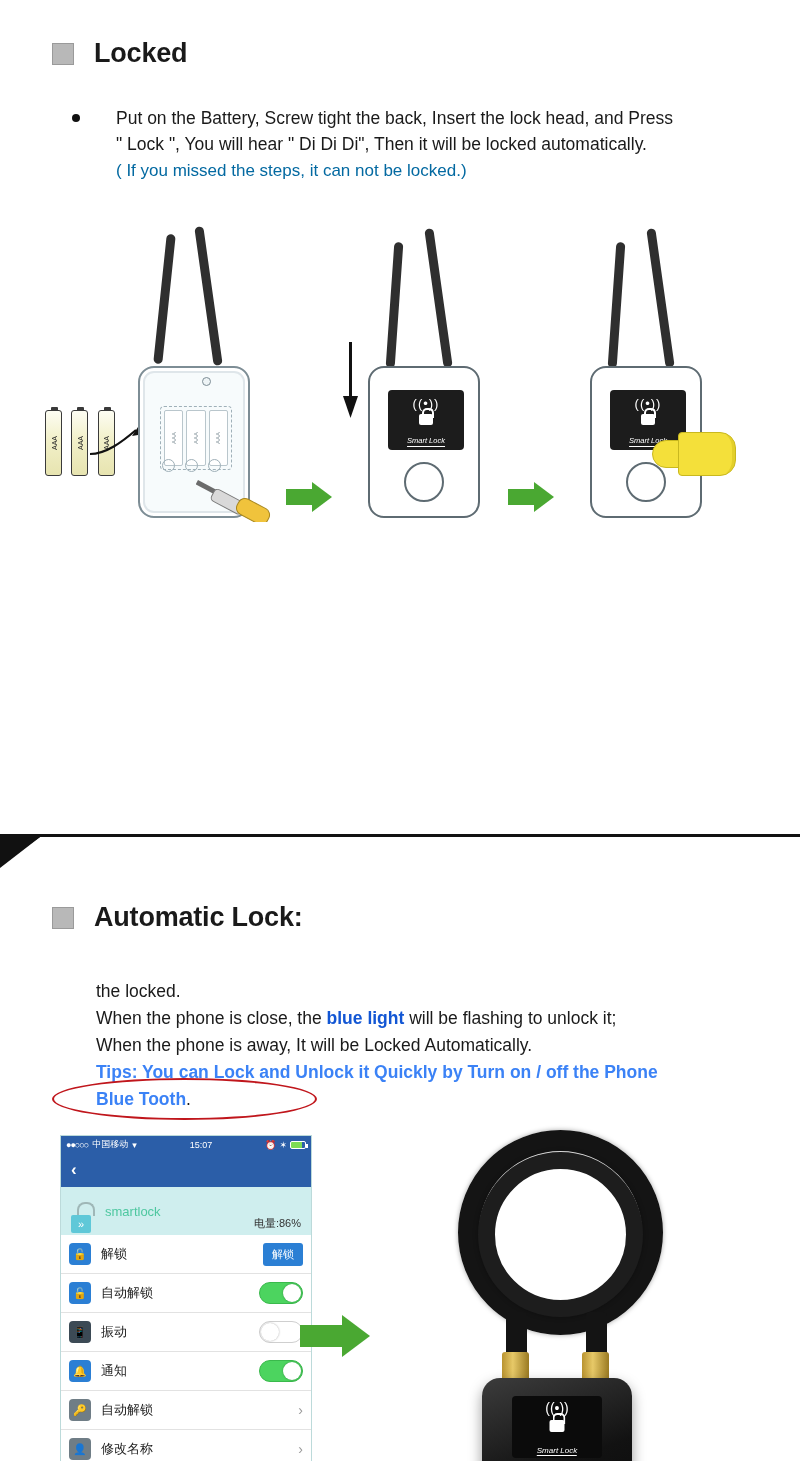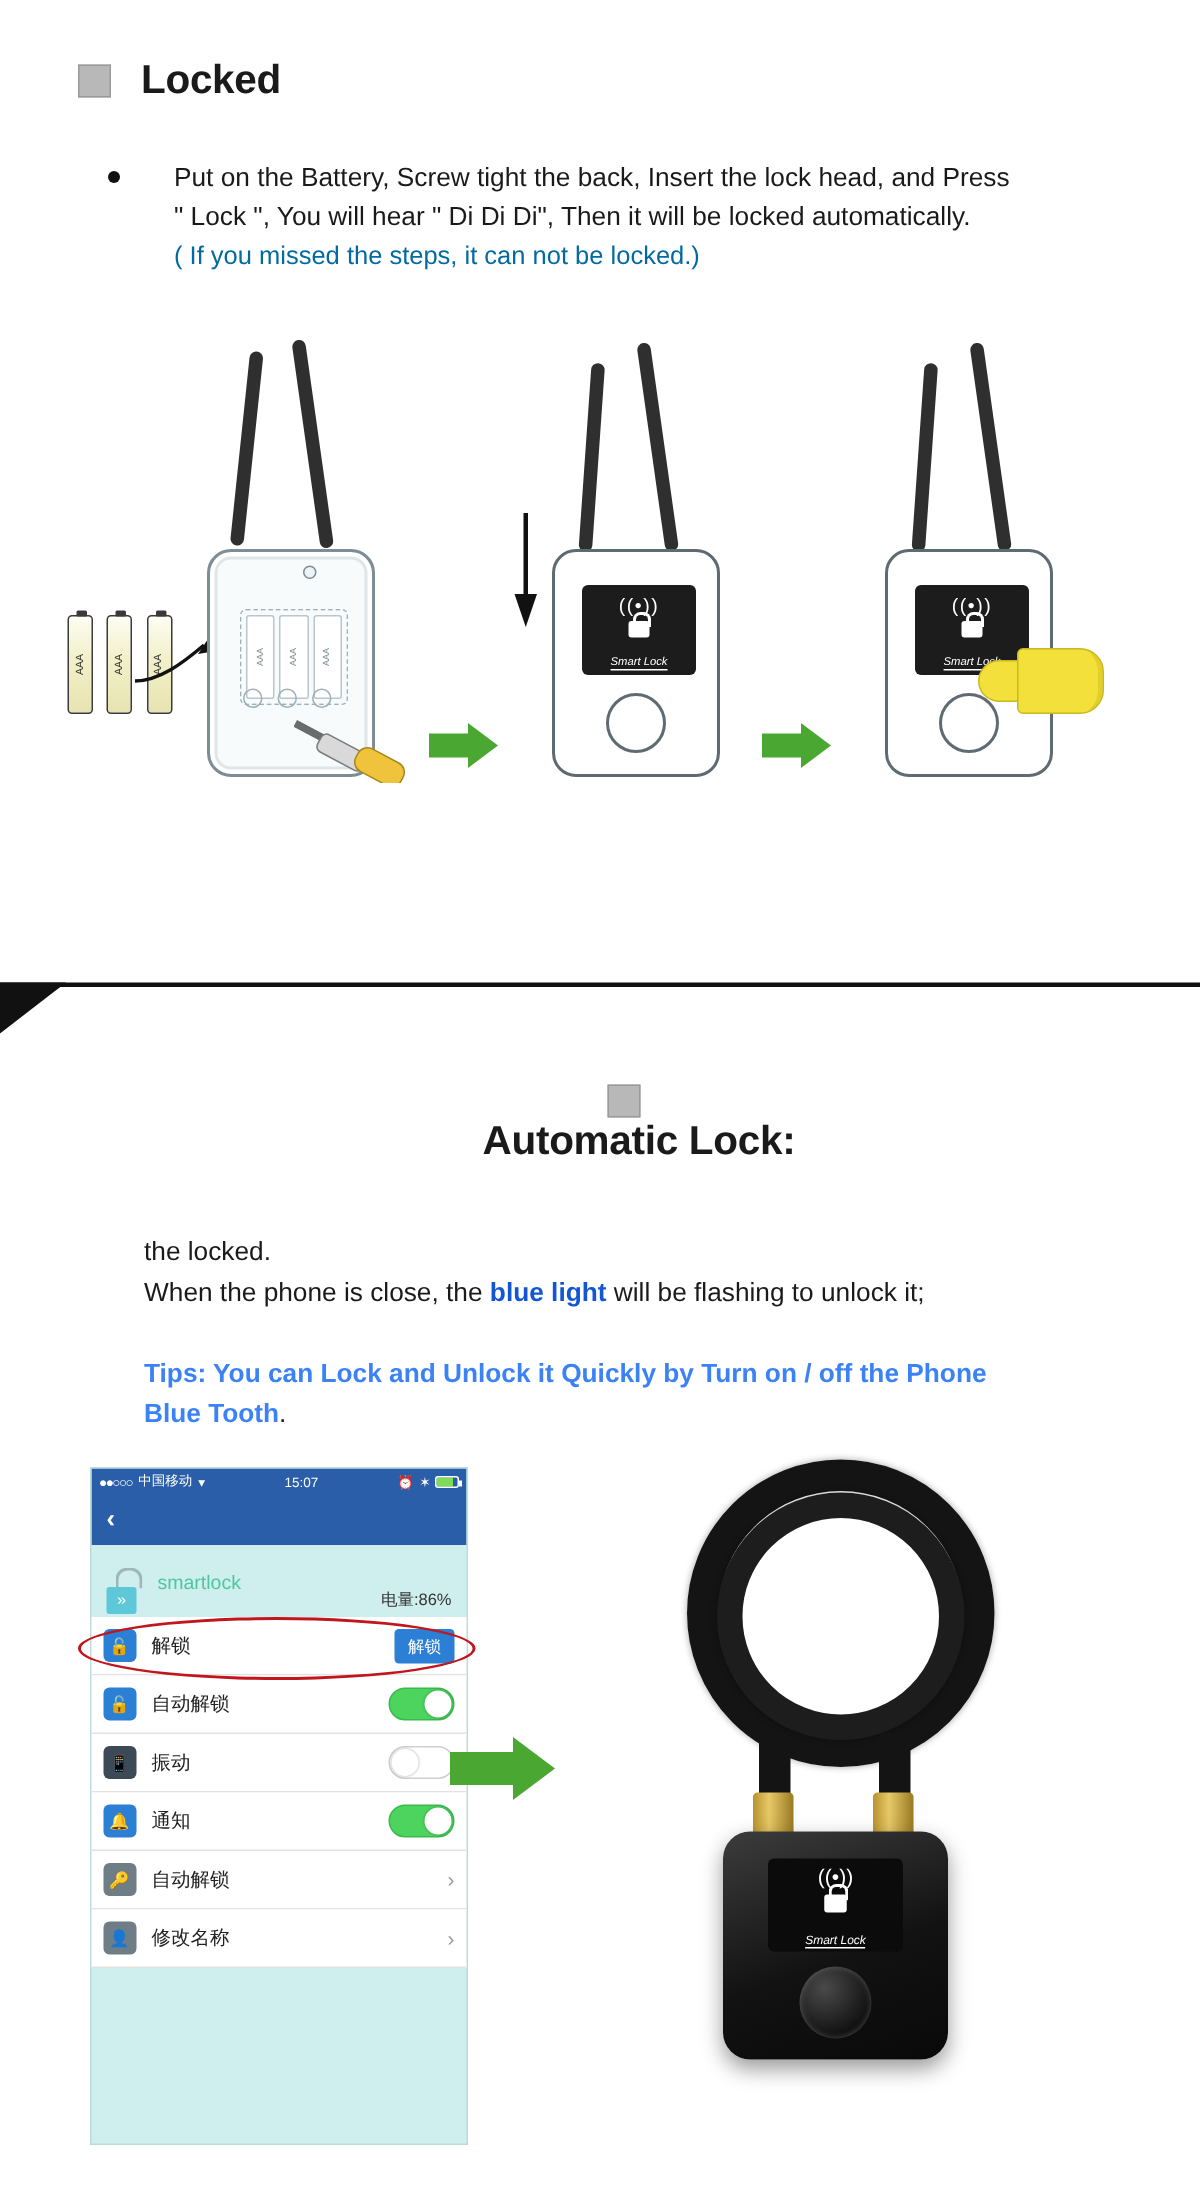--- a/index.html
+++ b/index.html
@@ -8,21 +8,21 @@
     width: 800px;
     height: 1461px;
     background: #ffffff;
     font-family: "Liberation Sans", sans-serif;
     color: #1a1a1a;
     position: relative;
     overflow: hidden;
   }
 
   
-  .section1 { position: relative; padding: 0; height: 655px; }
+  .section1 { position: relative; padding: 0; height: 834px; }
 
   .head-row { display: flex; align-items: center; padding: 38px 0 0 52px; }
   .head-square {
     width: 22px; height: 22px;
     background: #b8b8b8;
     border: 1px solid #9a9a9a;
     margin-right: 20px;
     flex: 0 0 auto;
   }
   .head-title {
@@ -200,21 +200,21 @@
     position:absolute; left:0; top:0; width:100%; height:3px; background:#111;
   }
   .divider .tri2{
     position:absolute; left:0; top:3px; width:0;height:0;
     border-top: 28px solid #111;
     border-right: 40px solid transparent;
   }
 
   
   .section2 { padding-top: 12px; }
-  .head-row2 { display:flex; align-items:center; padding: 10px 0 0 52px; flex-direction: column; }
+  .head-row2 { display:flex; align-items:center; padding: 10px 0 0 52px; }
   .para {
     margin: 18px 0 0 96px;
     width: 640px;
     font-size: 17.5px;
     line-height: 27px;
   }
   .para .blue { color:#1256d4; font-weight:bold; }
   .para .tips { color:#3b82f6; font-weight:bold; }
 
   
@@ -489,21 +489,21 @@
 
   <div class="head-row2">
     <div class="head-square"></div>
     <div class="head-title">Automatic Lock:</div>
   </div>
 
   <div class="para">
     <br>
     <span>the locked.</span><br>
     <span>When the phone is close, the </span><span class="blue">blue light</span><span> will be flashing to unlock it;</span><br>
-    <br>
+    <span>When the phone is away, It will be Locked Automatically.</span><br>
     <span class="tips">Tips: You can Lock and Unlock it Quickly by Turn on / off the Phone</span><br>
     <span class="tips">Blue Tooth</span><span>.</span>
   </div>
 
   <div class="phone-area">
 
     <div class="phone">
 
       <div class="status-bar">
         <span class="dots">●●○○○</span>

